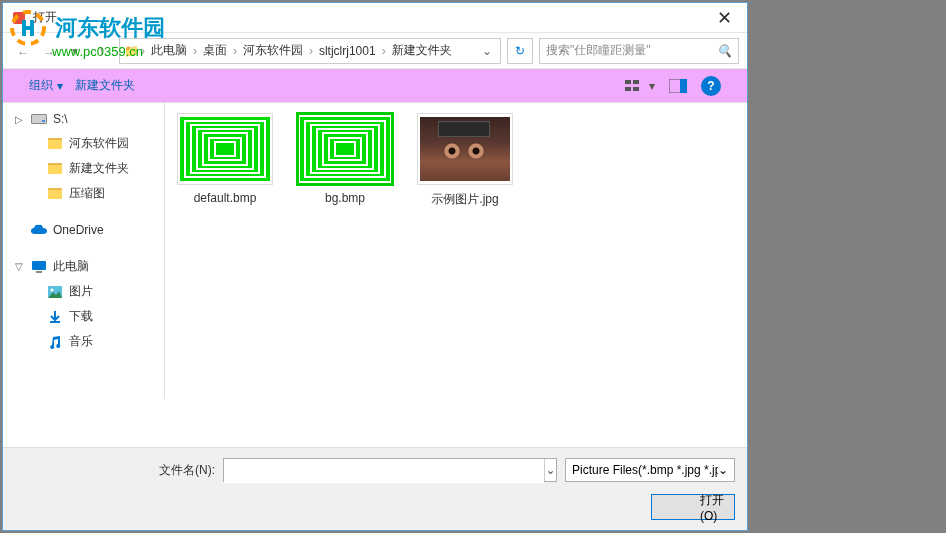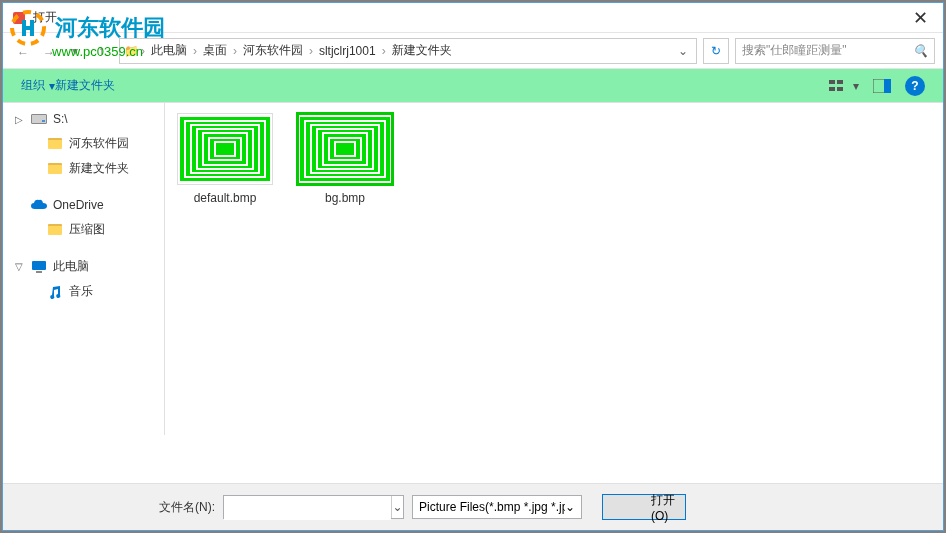--- a/index.html
+++ b/index.html
@@ -1,38 +1,38 @@
 <!DOCTYPE html>
 <html><head>
 <meta charset="utf-8">
 <style>
 * { margin: 0; padding: 0; box-sizing: border-box; font-family: "Microsoft YaHei", "Segoe UI", sans-serif; font-size: 12px; }
 body { width: 946px; height: 533px; background: #808080; padding: 2px; }
-.window { width: 942px; height: 529px; background: #fff; border: 1px solid #5a9fd4; display: flex; flex-direction: column; position: relative; }
+.window { width: 746px; height: 529px; background: #fff; border: 1px solid #5a9fd4; display: flex; flex-direction: column; position: relative; }
 .titlebar { height: 30px; background: #fff; display: flex; align-items: center; padding-left: 8px; border-bottom: 1px solid #e5e5e5; }
 .titlebar .icon { width: 16px; height: 16px; margin-right: 6px; }
 .titlebar .title { flex: 1; color: #333; }
 .close-btn { width: 45px; height: 29px; display: flex; align-items: center; justify-content: center; font-size: 18px; color: #333; cursor: pointer; }
 .watermark { position: absolute; top: 5px; left: 5px; z-index: 100; pointer-events: none; }
 .watermark .logo { display: inline-block; vertical-align: middle; }
 .watermark .wm-text { display: inline-block; vertical-align: middle; color: #0099cc; font-size: 22px; font-weight: bold; margin-left: 4px; }
 .watermark .wm-url { display: block; color: #00aa00; font-size: 13px; margin-left: 44px; margin-top: -4px; }
 .nav-row { height: 36px; display: flex; align-items: center; padding: 0 8px; gap: 6px; border-bottom: 1px solid #e5e5e5; }
 .nav-arrows { display: flex; gap: 2px; }
 .nav-arrow { width: 24px; height: 24px; border-radius: 2px; display: flex; align-items: center; justify-content: center; color: #888; }
 .nav-up { color: #666; }
 .breadcrumb { flex: 1; height: 26px; border: 1px solid #ccc; background: #fff; display: flex; align-items: center; padding: 0 4px; gap: 2px; overflow: hidden; }
 .breadcrumb .bc-item { padding: 2px 4px; color: #333; white-space: nowrap; }
 .breadcrumb .bc-sep { color: #999; }
 .breadcrumb .bc-drop { margin-left: auto; display: flex; align-items: center; gap: 8px; padding-right: 4px; color: #666; }
 .refresh-btn { width: 26px; height: 26px; border: 1px solid #ccc; display: flex; align-items: center; justify-content: center; color: #0078d4; }
 .search-box { width: 200px; height: 26px; border: 1px solid #ccc; display: flex; align-items: center; padding: 0 6px; color: #888; font-style: italic; }
 .search-box .ph { flex: 1; font-style: normal; }
 .search-box .mag { color: #888; }
-.toolbar { height: 34px; background: #86efac; border-bottom: 1px solid #e0e0e0; display: flex; align-items: center; padding: 0 18px; gap: 0; }
+.toolbar { height: 34px; background: #f0abfc; border-bottom: 1px solid #e0e0e0; display: flex; align-items: center; padding: 0 26px; gap: 12px; }
 .tb-btn { color: #0066b3; cursor: pointer; display: flex; align-items: center; gap: 4px; }
 .tb-right { margin-left: auto; display: flex; align-items: center; gap: 14px; }
 .tb-icon { color: #555; display: flex; align-items: center; }
 .help-icon { width: 20px; height: 20px; border-radius: 50%; background: #0078d4; color: #fff; display: flex; align-items: center; justify-content: center; font-weight: bold; }
 .body-area { flex: 1; display: flex; overflow: hidden; }
 .sidebar { width: 162px; border-right: 1px solid #e0e0e0; overflow-y: auto; padding: 4px 0; }
 .tree-item { display: flex; align-items: center; padding: 4px 6px; gap: 6px; cursor: pointer; }
 .tree-item .indent { display: inline-block; }
 .tree-toggle { width: 10px; color: #666; font-size: 10px; }
 .tree-icon { width: 16px; height: 16px; display: flex; align-items: center; justify-content: center; }
@@ -40,21 +40,21 @@
 .folder-ico { width: 14px; height: 11px; background: #ffd75e; border-radius: 1px; border-top: 2px solid #e8b84a; }
 .drive-ico { width: 16px; height: 10px; background: #d0d0d0; border: 1px solid #888; border-radius: 1px; position: relative; }
 .drive-ico::after { content: ""; position: absolute; bottom: 1px; right: 1px; width: 3px; height: 2px; background: #4a90e2; }
 .files-area { flex: 1; padding: 10px; display: flex; gap: 20px; align-items: flex-start; }
 .file-item { width: 100px; text-align: center; cursor: pointer; }
 .file-thumb { width: 96px; height: 72px; border: 1px solid #ddd; margin: 0 auto 6px; display: flex; align-items: center; justify-content: center; overflow: hidden; background: #fff; }
 .file-thumb.sel { border: 2px solid #00cc00; box-shadow: 0 0 0 1px #00cc00; }
 .file-name { color: #333; word-break: break-all; }
 .concentric { width: 90px; height: 64px; position: relative; background: #00dd00; }
 .concentric div { position: absolute; border: 3px solid #fff; }
-.footer { border-top: 1px solid #e0e0e0; padding: 10px 12px; display: flex; flex-direction: row; gap: 20px; background: #f0f0f0; margin-top: 48px; }
+.footer { border-top: 1px solid #e0e0e0; padding: 10px 12px; display: flex; flex-direction: column; gap: 12px; background: #f0f0f0; margin-top: 48px; }
 .row1 { display: flex; align-items: center; gap: 8px; }
 .fn-label { width: 200px; text-align: right; color: #333; }
 .fn-input { flex: 1; height: 24px; border: 1px solid #abadb3; background: #fff; padding: 0 6px; }
 .fn-drop { width: 12px; height: 22px; border-left: 1px solid #ccc; display: flex; align-items: center; justify-content: center; color: #555; }
 .filter { width: 170px; height: 24px; border: 1px solid #abadb3; background: #fff; display: flex; align-items: center; padding: 0 6px; }
 .filter span:first-child { flex: 1; white-space: nowrap; overflow: hidden; }
 .row2 { display: flex; justify-content: flex-end; gap: 8px; }
 .btn { width: 84px; height: 26px; border: 1px solid #adadad; background: #e1e1e1; display: flex; align-items: center; justify-content: flex-end; cursor: pointer; padding-left: 48px; }
 .btn.primary { border-color: #0078d4; }
 .photo-thumb { width: 90px; height: 64px; background: linear-gradient(180deg, #3a2420 0%, #5a3830 40%, #8a5540 70%, #6a4030 100%); position: relative; }
@@ -160,48 +160,70 @@
           <span class="tree-label">河东软件园</span>
         </div>
         <div class="tree-item">
           <span class="indent" style="width:16px"></span>
           <span class="tree-toggle"></span>
           <span class="tree-icon">
             <span class="folder-ico"></span>
           </span>
           <span class="tree-label">新建文件夹</span>
         </div>
+        <div class="tree-item">
+          <span class="indent" style="width:16px"></span>
+          <span class="tree-toggle"></span>
+          <span class="tree-icon">
+            <span class="folder-ico"></span>
+          </span>
+          <span class="tree-label">压缩图</span>
+        </div>
         <div class="tree-item" style="margin-top: 12px;">
           <span class="indent" style="width:0px"></span>
           <span class="tree-toggle"></span>
           <span class="tree-icon">
             <svg width="16" height="12" viewBox="0 0 16 12">
               <path d="M4 10 Q0 10 0 7 Q0 4 3 4 Q4 0 8 1 Q11 0 12 4 Q16 4 16 7 Q16 10 12 10 Z" fill="#0078d4"></path>
             </svg>
           </span>
           <span class="tree-label">OneDrive</span>
-        </div>
-        <div class="tree-item">
-          <span class="indent" style="width:16px"></span>
-          <span class="tree-toggle"></span>
-          <span class="tree-icon">
-            <span class="folder-ico"></span>
-          </span>
-          <span class="tree-label">压缩图</span>
         </div>
         <div class="tree-item" style="margin-top: 12px;">
           <span class="indent" style="width:0px"></span>
           <span class="tree-toggle">▽</span>
           <span class="tree-icon">
             <svg width="16" height="14" viewBox="0 0 16 14">
               <rect x="1" y="1" width="14" height="9" fill="#0078d4" rx="1"></rect>
               <rect x="5" y="11" width="6" height="2" fill="#888"></rect>
             </svg>
           </span>
           <span class="tree-label">此电脑</span>
+        </div>
+        <div class="tree-item">
+          <span class="indent" style="width:16px"></span>
+          <span class="tree-toggle"></span>
+          <span class="tree-icon">
+            <svg width="14" height="12" viewBox="0 0 14 12">
+              <rect width="14" height="12" fill="#5bc0de" rx="1"></rect>
+              <circle cx="4" cy="4" r="1.5" fill="#fff"></circle>
+              <path d="M0 12 L5 6 L8 9 L11 5 L14 12 Z" fill="#2e8b57"></path>
+            </svg>
+          </span>
+          <span class="tree-label">图片</span>
+        </div>
+        <div class="tree-item">
+          <span class="indent" style="width:16px"></span>
+          <span class="tree-toggle"></span>
+          <span class="tree-icon">
+            <svg width="14" height="14" viewBox="0 0 14 14">
+              <path d="M7 1 L7 9 M3 6 L7 10 L11 6 M2 12 L12 12" stroke="#0078d4" stroke-width="2" fill="none"></path>
+            </svg>
+          </span>
+          <span class="tree-label">下载</span>
         </div>
         <div class="tree-item">
           <span class="indent" style="width:16px"></span>
           <span class="tree-toggle"></span>
           <span class="tree-icon">
             <svg width="14" height="14" viewBox="0 0 14 14">
               <path d="M5 2 L12 1 L12 10 A2 2 0 1 1 10 9 L10 4 L6 5 L6 11 A2 2 0 1 1 4 10 Z" fill="#0078d4"></path>
             </svg>
           </span>
           <span class="tree-label">音乐</span>
@@ -239,20 +261,26 @@
               <div style="top:15.399999999999999px;left:22px;right:22px;bottom:15.399999999999999px;border-color:#fff;border-width:2px;"></div>
               <div style="top:17.4px;left:24px;right:24px;bottom:17.4px;border-color:#00dd00;border-width:2px;"></div>
               <div style="top:19.599999999999998px;left:28px;right:28px;bottom:19.599999999999998px;border-color:#fff;border-width:2px;"></div>
               <div style="top:21.599999999999998px;left:30px;right:30px;bottom:21.599999999999998px;border-color:#00dd00;border-width:2px;"></div>
               <div style="top:23.799999999999997px;left:34px;right:34px;bottom:23.799999999999997px;border-color:#fff;border-width:2px;"></div>
               <div style="top:25.799999999999997px;left:36px;right:36px;bottom:25.799999999999997px;border-color:#00dd00;border-width:2px;"></div>
             </div>
           </div>
           <div class="file-name">bg.bmp</div>
         </div>
+        <div class="file-item">
+          <div class="file-thumb">
+            <div class="photo-thumb"></div>
+          </div>
+          <div class="file-name">示例图片.jpg</div>
+        </div>
       </div>
   </div>
 
   <div class="footer">
     <div class="row1">
       <div class="fn-label">文件名(N):</div>
       <div style="flex:1;display:flex;border:1px solid #abadb3;background:#fff;height:24px;">
         <input class="fn-input" style="border: none; flex: 1 1 0%; outline: none;" value="">
         <div class="fn-drop">⌄</div>
       </div>

